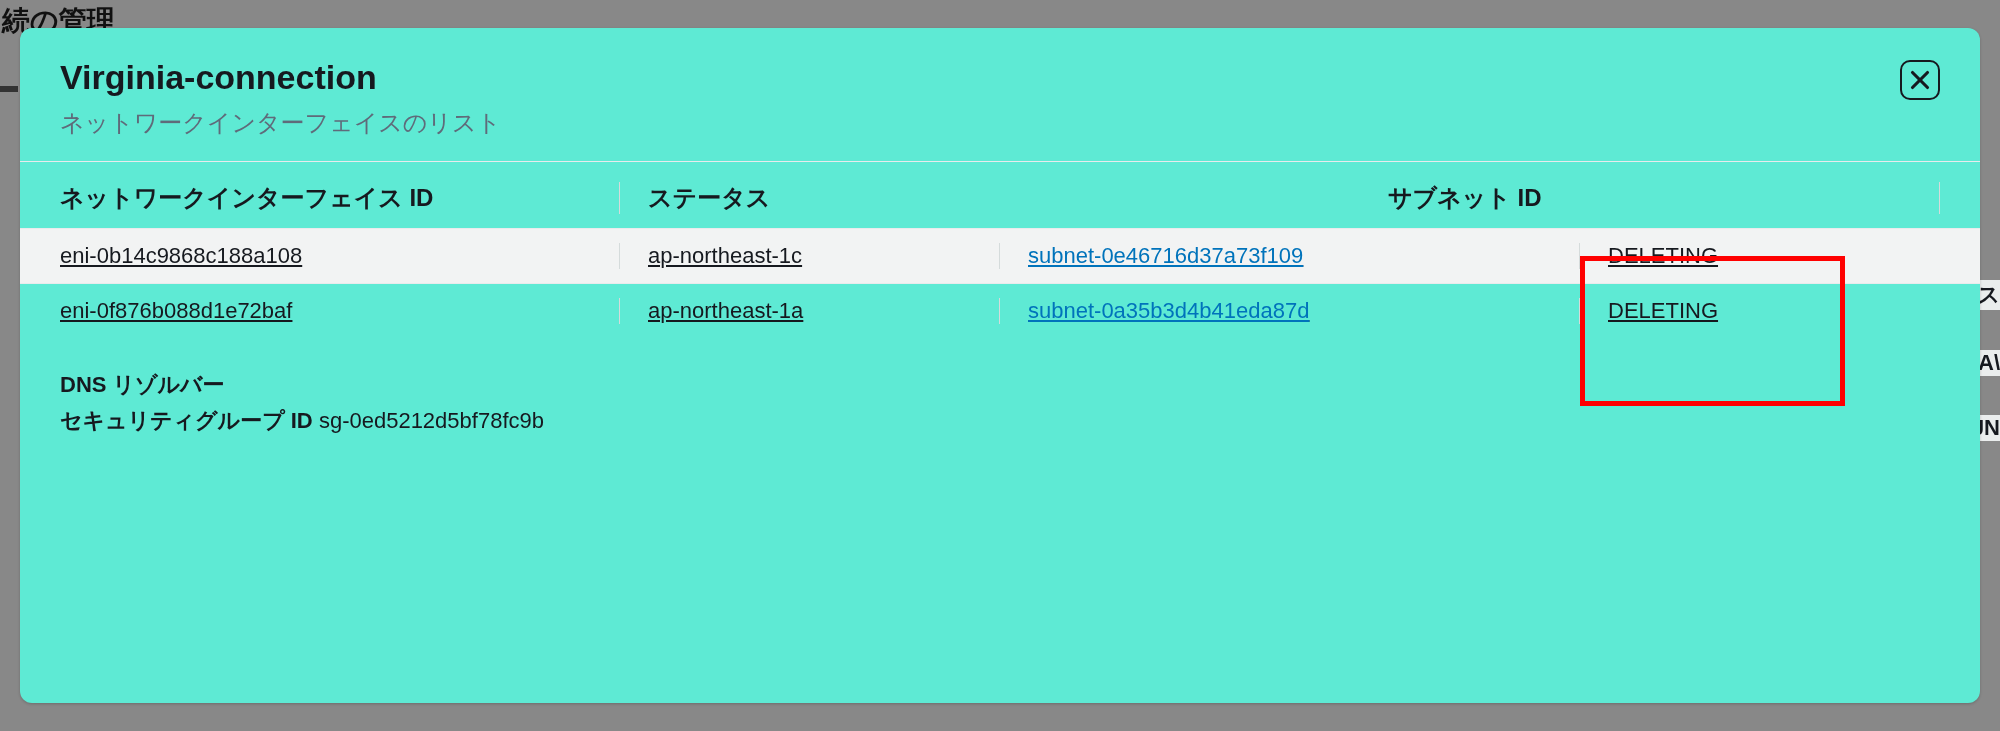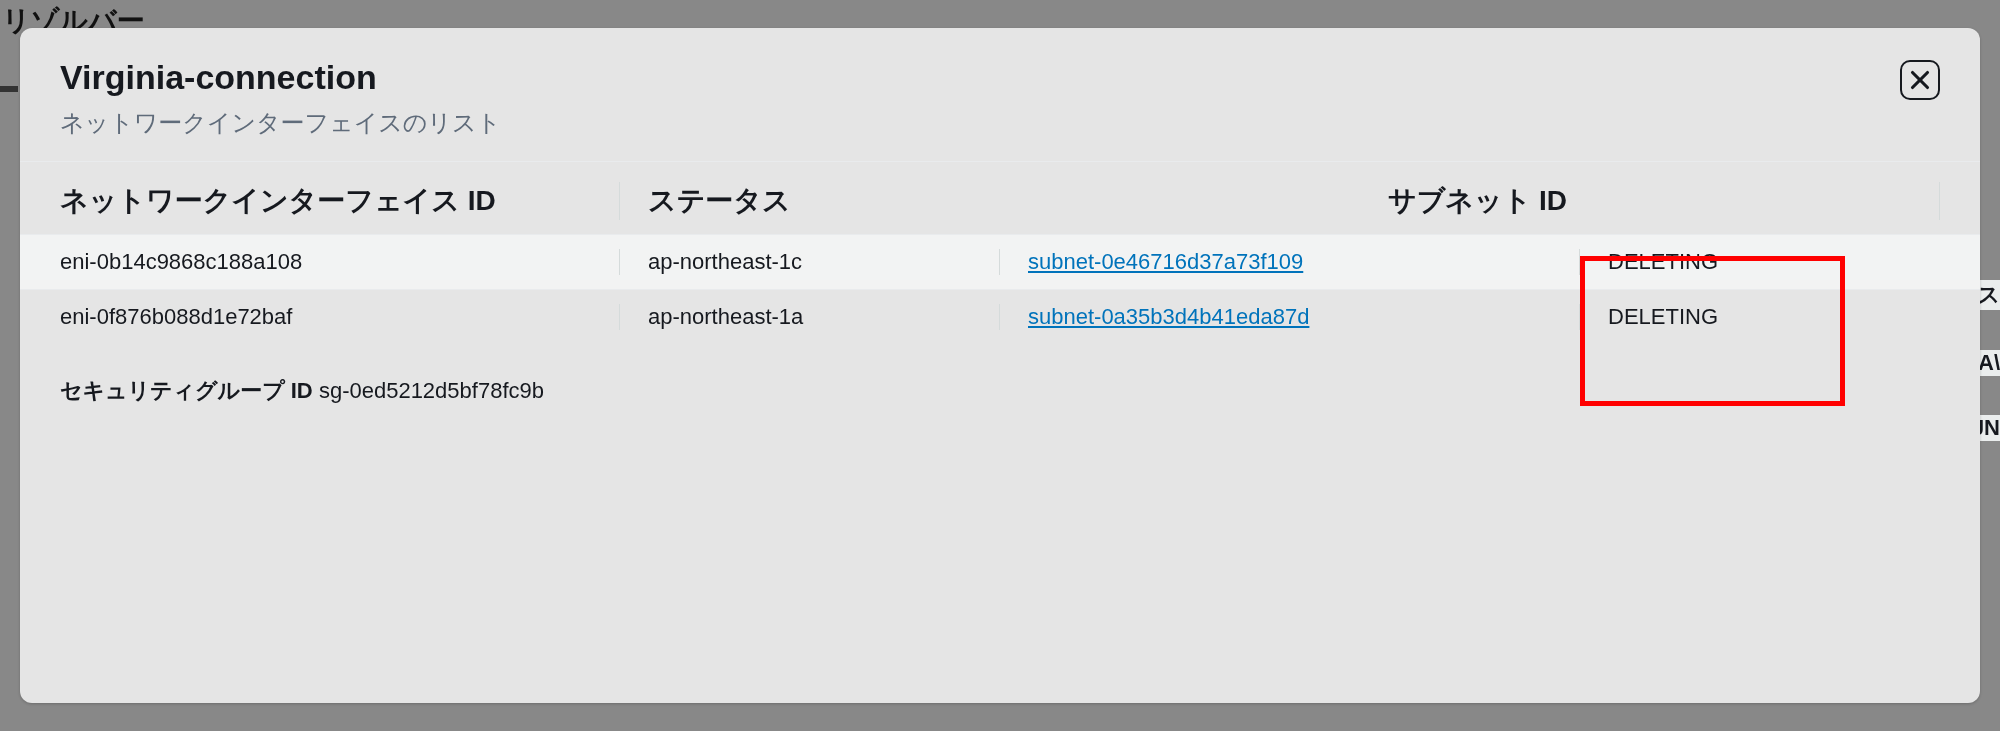--- a/index.html
+++ b/index.html
@@ -20,21 +20,21 @@
       color: #111;
       font-size: 28px;
       font-weight: 700;
     }
     .modal {
       position: absolute;
       top: 28px;
       left: 20px;
       right: 20px;
       bottom: 28px;
-      background: #e5e5e5;
+      background: #5eead4;
       border-radius: 12px;
       box-shadow: 0 1px 3px rgba(0,0,0,0.2);
       display: flex;
       flex-direction: column;
     }
     .modal-header {
       padding: 30px 40px 22px 40px;
       border-bottom: 1px solid #e9ebed;
       position: relative;
     }
@@ -68,40 +68,40 @@
       height: 20px;
     }
     .table-wrap {
       padding: 0 0 20px 0;
     }
     .table-header-row {
       display: flex;
       padding: 20px 40px 14px 40px;
     }
     .th {
-      font-size: 28px;
+      font-size: 24px;
       font-weight: 700;
       color: #16191f;
       padding-right: 20px;
     }
     .col-eni { flex: 0 0 560px; border-right: 1px solid #d5dbdb; }
     .col-az  { flex: 0 0 380px; padding-left: 28px; border-right: 1px solid #d5dbdb; }
     .col-subnet { flex: 0 0 580px; padding-left: 28px; border-right: 1px solid #d5dbdb; }
     .col-status { flex: 1; padding-left: 28px; }
     .table-row {
       display: flex;
       padding: 14px 40px;
       font-size: 22px;
       color: #16191f;
       border-top: 1px solid #e9ebed;
     }
     .table-row:nth-child(2) {
       background: #f2f3f3;
     }
-    .td { padding-right: 4px; }
+    .td { padding-right: 4px; text-decoration: underline; }
     .td .link {
       color: #0073bb;
       text-decoration: underline;
       cursor: pointer;
     }
     .footer-info {
       padding: 12px 40px 20px 40px;
       font-size: 22px;
       color: #16191f;
     }
@@ -157,21 +157,21 @@
       right: 0;
       font-size: 22px;
       color: #16191f;
       font-weight: 700;
       background: #eaeded;
     }
   </style>
 </head>
 <body>
 
-<div class="backdrop-text" style="top:2px;left:2px;">リゾルバー</div>
+<div class="backdrop-text" style="top:2px;left:2px;">続の管理</div>
 <div class="backdrop-text" style="top:86px;left:0;width:18px;height:4px;border-top:3px solid #333;border-bottom:3px solid #333;"></div>
 
 <div class="right-edge-text" style="top:280px;">ス</div>
 <div class="right-edge-text" style="top:350px;">A\</div>
 <div class="right-edge-text" style="top:415px;">JN</div>
 
 <div class="modal">
   <div class="modal-header">
     <div class="modal-title">Virginia-connection</div>
     <div class="modal-subtitle">ネットワークインターフェイスのリスト</div>
@@ -203,20 +203,21 @@
       <div class="td col-eni">eni-0f876b088d1e72baf</div>
       <div class="td col-az">ap-northeast-1a</div>
       <div class="td col-subnet">
         <span class="link">subnet-0a35b3d4b41eda87d</span>
       </div>
       <div class="td col-status">DELETING</div>
     </div>
   </div>
 
   <div class="footer-info">
+    <div class="line1">DNS リゾルバー</div>
     <div class="line2">
       <span class="label">セキュリティグループ ID</span>
       <span> </span>
       <span>sg-0ed5212d5bf78fc9b</span>
     </div>
   </div>
 
 
   <div class="highlight-box" style="top:228px; left:1560px; width:265px; height:150px;"></div>
 </div>

